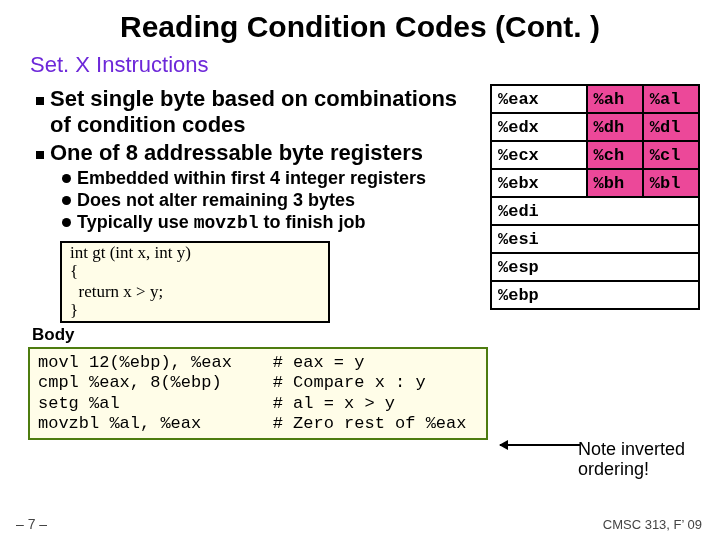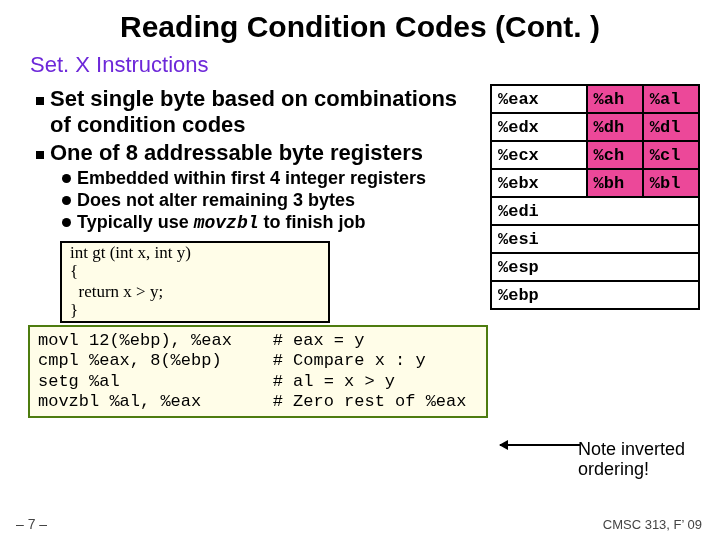--- a/index.html
+++ b/index.html
@@ -69,21 +69,21 @@
     line-height: 1.18;
   }
   .b2 .dot {
     display: inline-block;
     width: 9px; height: 9px;
     border-radius: 50%;
     background: #000;
     margin-right: 6px;
     vertical-align: 1px;
   }
-  .mono { font-family: "Courier New", monospace; font-style: italic; }
+  .mono { font-family: "Courier New", monospace; }
   .regtable {
     border: 2px solid #000;
     border-collapse: collapse;
     width: 100%;
     font-family: "Courier New", monospace;
     font-weight: bold;
     font-size: 17px;
   }
   .regtable td {
     border: 2px solid #000;
@@ -176,20 +176,21 @@
       <div class="b1"><span class="sq"></span><span>Set single byte based on combinations of condition codes</span></div>
       <div class="b1"><span class="sq"></span><span>One of 8 addressable byte registers</span></div>
       <div class="b2"><span class="dot"></span><span>Embedded within first 4 integer registers</span></div>
       <div class="b2"><span class="dot"></span><span>Does not alter remaining 3 bytes</span></div>
       <div class="b2"><span class="dot"></span><span>Typically use </span><span class="mono">movzbl</span><span> to finish job</span></div>
 
       <div class="codebox small">int gt (int x, int y)
 {
   return x &gt; y;
 }</div>
+      <div class="bodylabel">Body</div>
     </div>
 
     <div class="rightcol">
       <table class="regtable">
         <tbody>
             <tr>
               <td class="w">%eax</td>
               <td class="n yellow">%ah</td>
               <td class="n yellow">%al</td>
             </tr>

